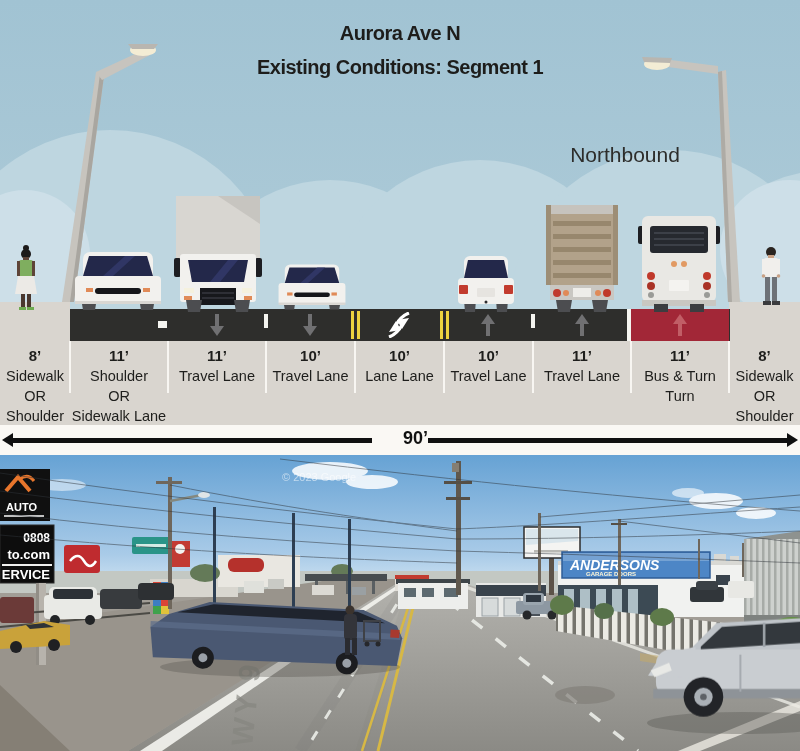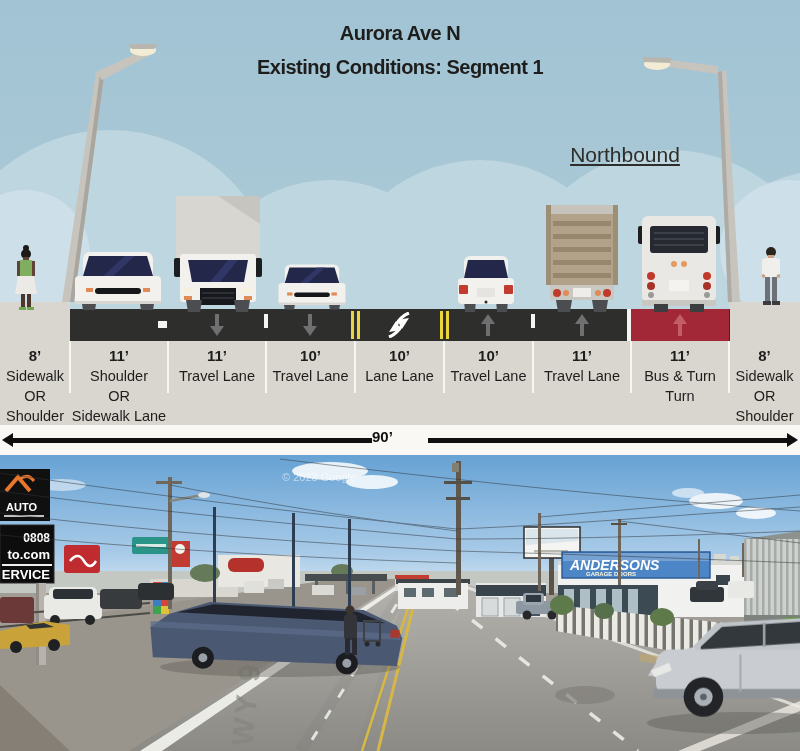--- a/index.html
+++ b/index.html
@@ -21,21 +21,21 @@
   .ylw{position:absolute;top:2px;width:3px;height:28px;background:#ecd43f;}
   .buslane{position:absolute;left:561px;top:0;width:98px;height:32px;background:#a22737;}
   .lane-arrow{position:absolute;top:5px;z-index:2;}
   .sep{position:absolute;top:341px;width:2px;height:52px;background:#f8f6f2;z-index:4;}
   .lane-col{position:absolute;top:346px;text-align:center;color:#1e1e1c;z-index:4;}
   .lane-col .num{font-size:15px;font-weight:700;line-height:20px;}
   .lane-col .ln{font-size:14.5px;line-height:20px;}
   .dim{position:absolute;left:0;top:425px;width:800px;height:30px;background:#faf8f4;z-index:5;}
   .dim .seg{position:absolute;top:13px;height:5px;background:#101010;}
   .dim .head{position:absolute;top:8px;width:0;height:0;border-top:7px solid transparent;border-bottom:7px solid transparent;}
-  .dim .lbl{position:absolute;left:372px;top:3px;width:56px;text-align:left;font-size:15px;font-weight:800;color:#101010;}
+  .dim .lbl{position:absolute;left:372px;top:3px;width:56px;text-align:right;font-size:18px;font-weight:800;color:#101010;}
   
   .photo{position:absolute;left:0;top:455px;width:800px;height:296px;}
   svg text{font-family:"Liberation Sans",sans-serif;}
 </style>
 </head>
 <body>
 
 <div class="stage">
 
   <div class="diagram">
@@ -61,21 +61,21 @@
       <polygon points="98,250 102,250 92,19 88,20" fill="#aeaba5"></polygon>
       <polygon points="88,14 25,6 24,13 88,22" fill="#c7c4be"></polygon>
       <ellipse cx="27" cy="12" rx="13" ry="6" fill="#f3ecd4"></ellipse>
       <polygon points="12,5 42,6 40,11 14,10" fill="#b9b6b0"></polygon>
     </svg>
 
     <div class="title">
       <div class="t1">Aurora Ave N</div>
       <div class="t2">Existing Conditions: Segment 1</div>
     </div>
-    <div class="dir-label" style="left:520px;text-decoration:underline;">Northbound</div>
+    <div class="dir-label" style="left:520px;">Northbound</div>
 
     <svg class="veh" style="left:12px;top:244px;" width="28" height="68" viewBox="0 0 28 68">
       <circle cx="14" cy="4" r="3" fill="#1c1a19"></circle>
         <circle cx="14" cy="10" r="5" fill="#1c1a19"></circle>
       <rect x="11" y="13" width="6" height="4" fill="#5e4437"></rect>
       <rect x="7" y="16" width="14" height="17" rx="2" fill="#7fae5f"></rect>
       <rect x="5" y="17" width="3" height="15" fill="#5e4437"></rect>
         <rect x="20" y="17" width="3" height="15" fill="#5e4437"></rect>
       <polygon points="6,32 22,32 25,50 3,50" fill="#eceae6"></polygon>
       <rect x="9" y="50" width="4" height="13" fill="#4a372e"></rect>

